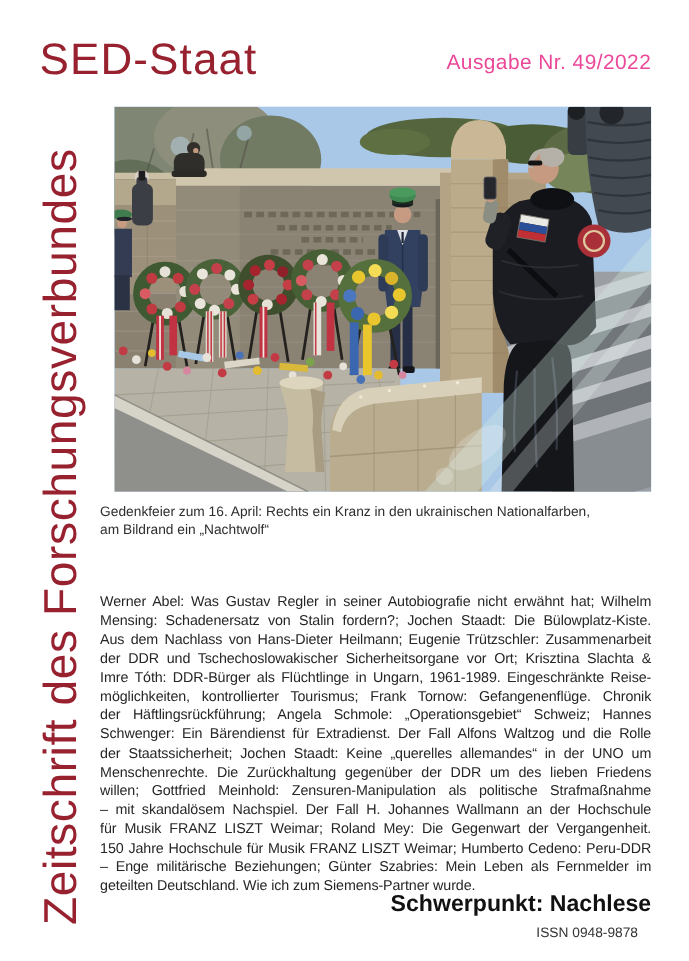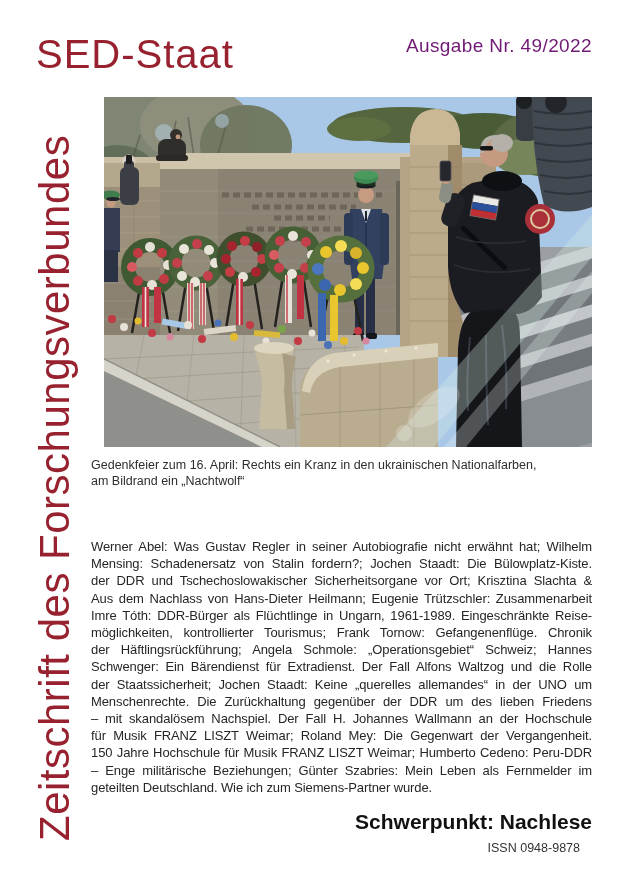--- a/index.html
+++ b/index.html
@@ -7,22 +7,22 @@
     position:relative; width:626px; height:874px; background:#ffffff;
     overflow:hidden; font-family:"Liberation Sans","DejaVu Sans",sans-serif;
     color:#222;
   }
   .masthead-title {
     position:absolute; left:36px; top:32px;
     font-size:40px; letter-spacing:1px; font-weight:400;
     color:#97212f; white-space:nowrap;
   }
   .issue-number {
-    position:absolute; right:34px; top:35px;
-    font-size:19px; letter-spacing:0.4px; color:#701a75; white-space:nowrap;
+    position:absolute; right:34px; top:47px;
+    font-size:19px; letter-spacing:0.4px; color:#ec4899; white-space:nowrap;
   }
   .spine {
     position:absolute; left:31px; top:841px; width:740px;
     transform:rotate(-90deg); transform-origin:0 0;
     font-size:42px; letter-spacing:0.5px; color:#97212f; white-space:nowrap;
   }
   .photo {
     position:absolute; left:104px; top:97px; width:488px; height:350px;
     background:#a9c8e7; overflow:hidden;
   }
@@ -339,28 +339,29 @@
       </g>
     </svg>
   </div>
 
   <div class="caption">Gedenkfeier zum 16. April: Rechts ein Kranz in den ukrainischen Nationalfarben,
 am Bildrand ein „Nachtwolf“</div>
 
   <div class="contents">
       <div class="contents-line">Werner Abel: Was Gustav Regler in seiner Autobiografie nicht erwähnt hat; Wilhelm</div>
       <div class="contents-line">Mensing: Schadenersatz von Stalin fordern?; Jochen Staadt: Die Bülowplatz-Kiste.</div>
+      <div class="contents-line">Aus dem Nachlass von Hans-Dieter Heilmann; Eugenie Trützschler: Zusammenarbeit</div>
       <div class="contents-line">der DDR und Tschechoslowakischer Sicherheitsorgane vor Ort; Krisztina Slachta &amp;</div>
-      <div class="contents-line">Aus dem Nachlass von Hans-Dieter Heilmann; Eugenie Trützschler: Zusammenarbeit</div>
       <div class="contents-line">Imre Tóth: DDR-Bürger als Flüchtlinge in Ungarn, 1961-1989. Eingeschränkte Reise-</div>
       <div class="contents-line">möglichkeiten, kontrollierter Tourismus; Frank Tornow: Gefangenenflüge. Chronik</div>
       <div class="contents-line">der Häftlingsrückführung; Angela Schmole: „Operationsgebiet“ Schweiz; Hannes</div>
       <div class="contents-line">Schwenger: Ein Bärendienst für Extradienst. Der Fall Alfons Waltzog und die Rolle</div>
       <div class="contents-line">der Staatssicherheit; Jochen Staadt: Keine „querelles allemandes“ in der UNO um</div>
       <div class="contents-line">Menschenrechte. Die Zurückhaltung gegenüber der DDR um des lieben Friedens</div>
+      <div class="contents-line">willen; Gottfried Meinhold: Zensuren-Manipulation als politische Strafmaßnahme</div>
       <div class="contents-line">– mit skandalösem Nachspiel. Der Fall H. Johannes Wallmann an der Hochschule</div>
       <div class="contents-line">für Musik FRANZ LISZT Weimar; Roland Mey: Die Gegenwart der Vergangenheit.</div>
       <div class="contents-line">150 Jahre Hochschule für Musik FRANZ LISZT Weimar; Humberto Cedeno: Peru-DDR</div>
       <div class="contents-line">– Enge militärische Beziehungen; Günter Szabries: Mein Leben als Fernmelder im</div>
       <div class="contents-line">geteilten Deutschland. Wie ich zum Siemens-Partner wurde.</div>
     </div>
 
   <div class="focus-title">Schwerpunkt: Nachlese</div>
   <div class="issn">ISSN 0948-9878</div>
 

